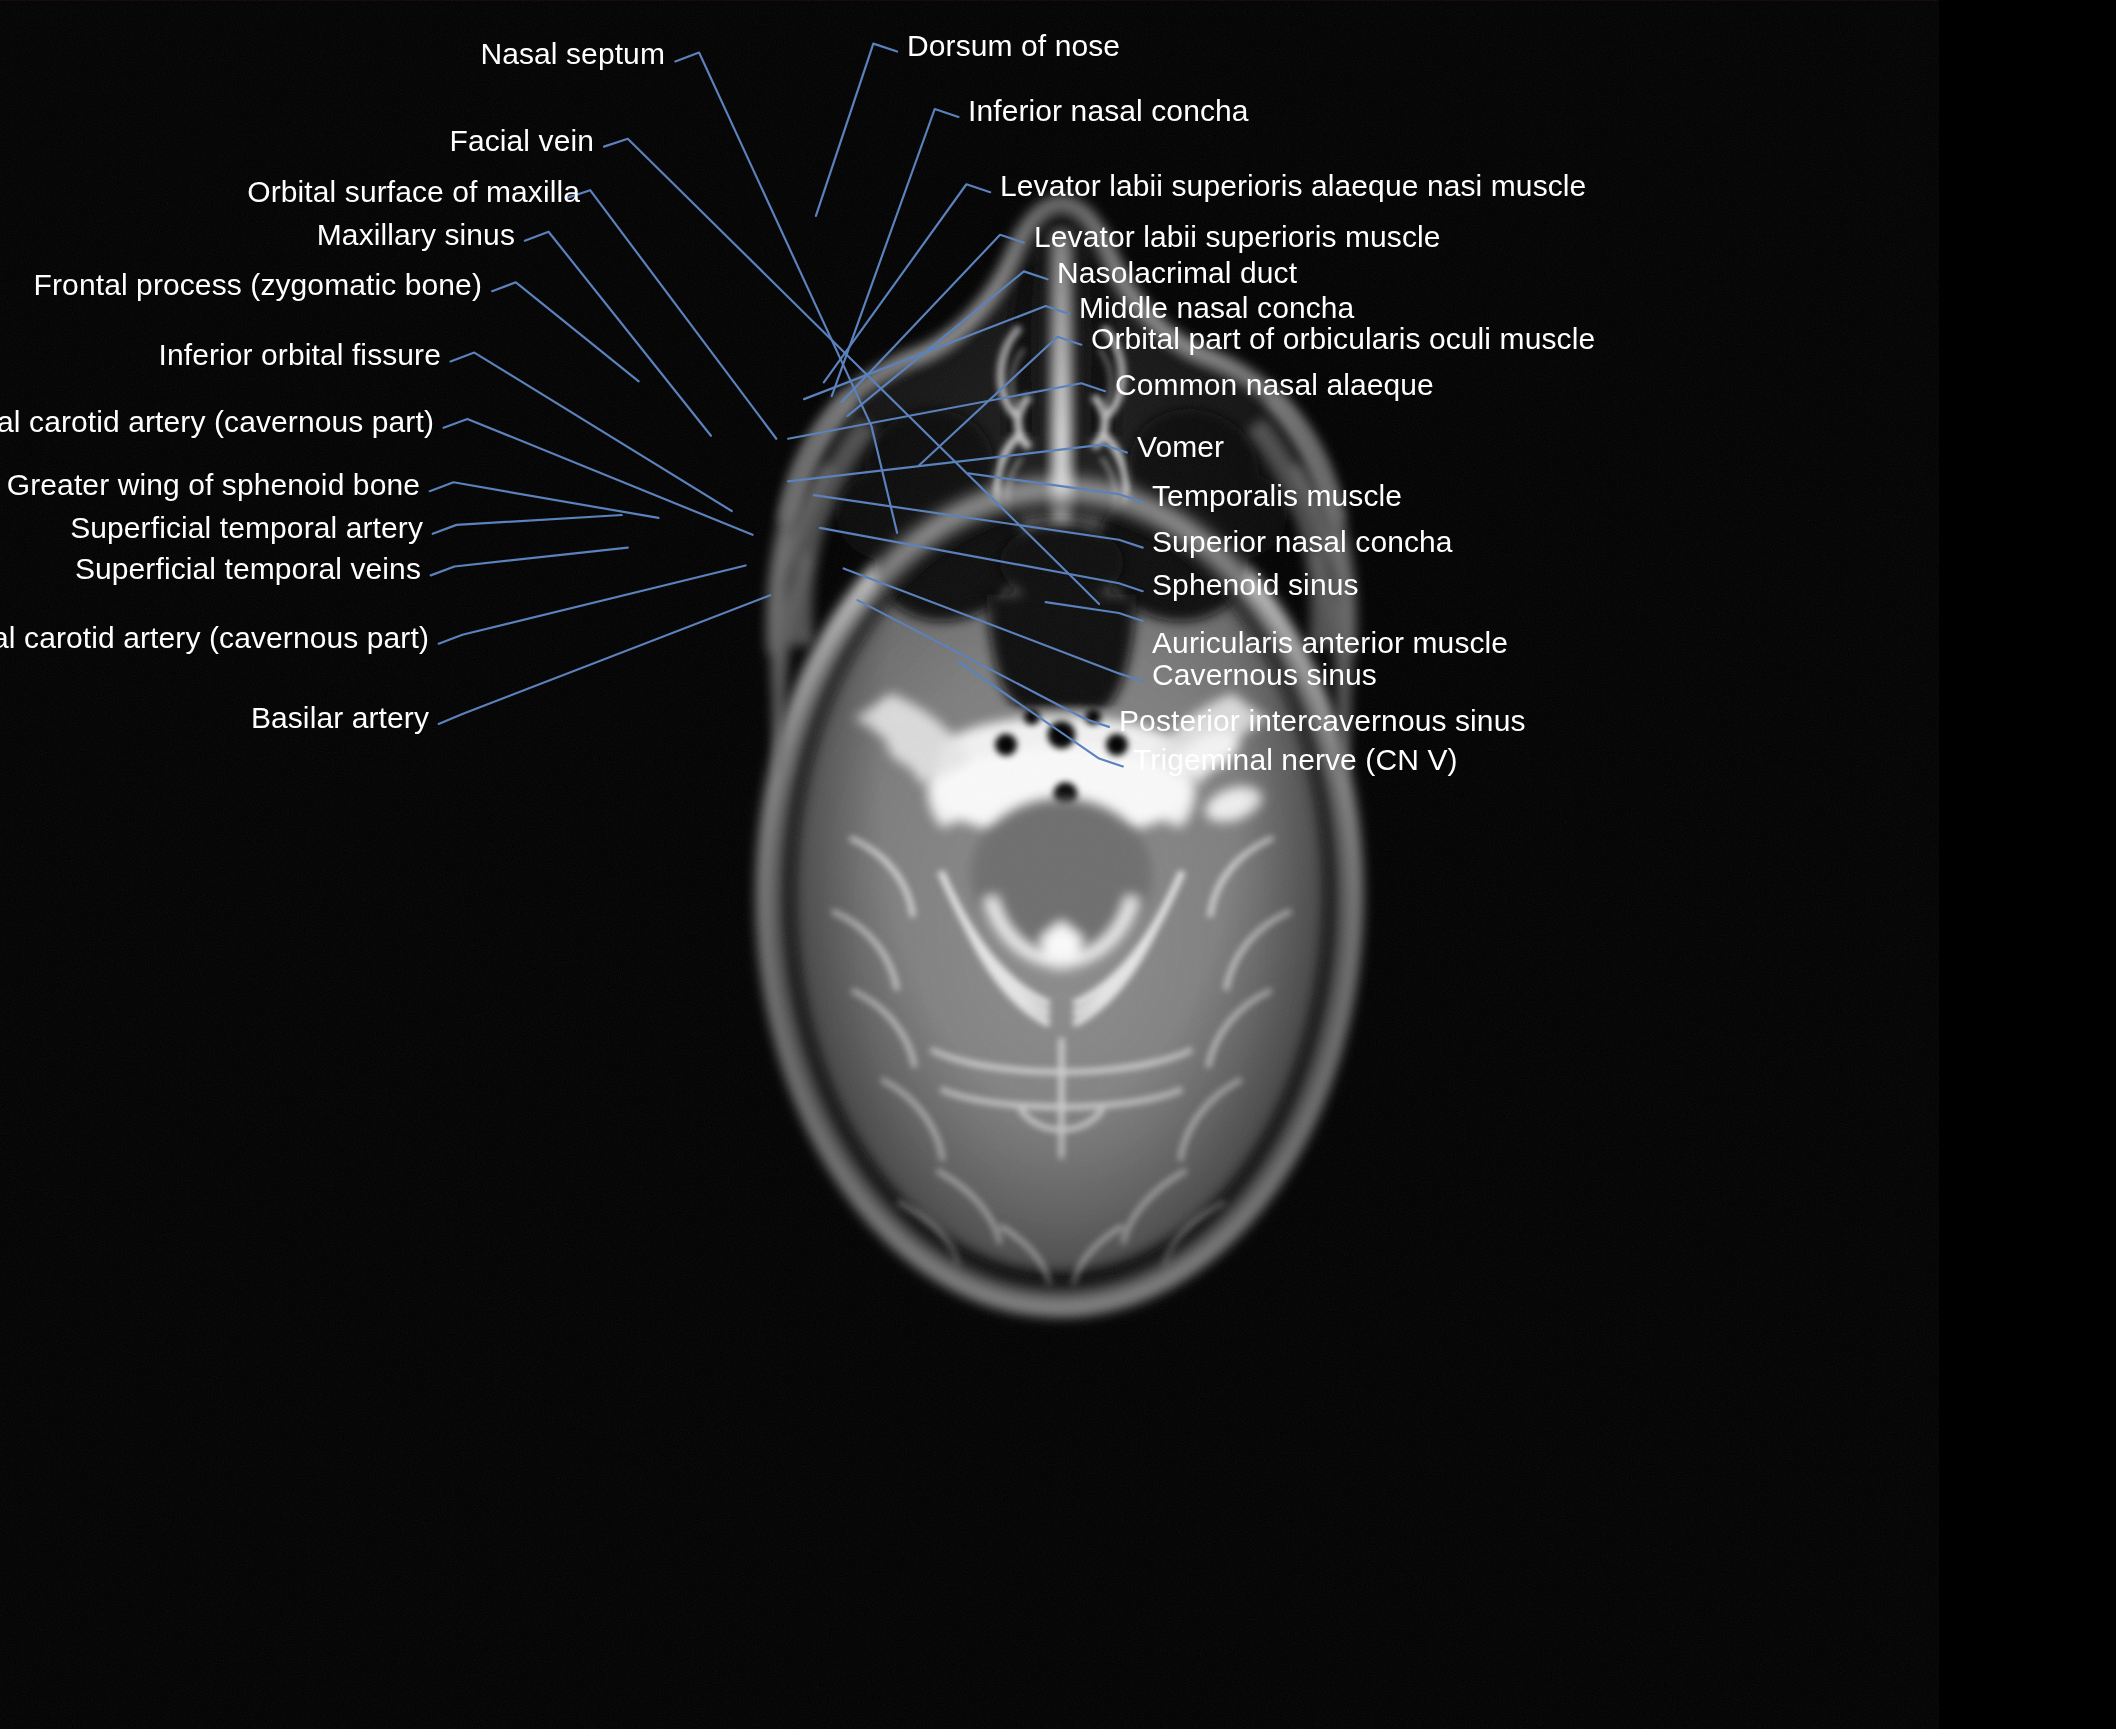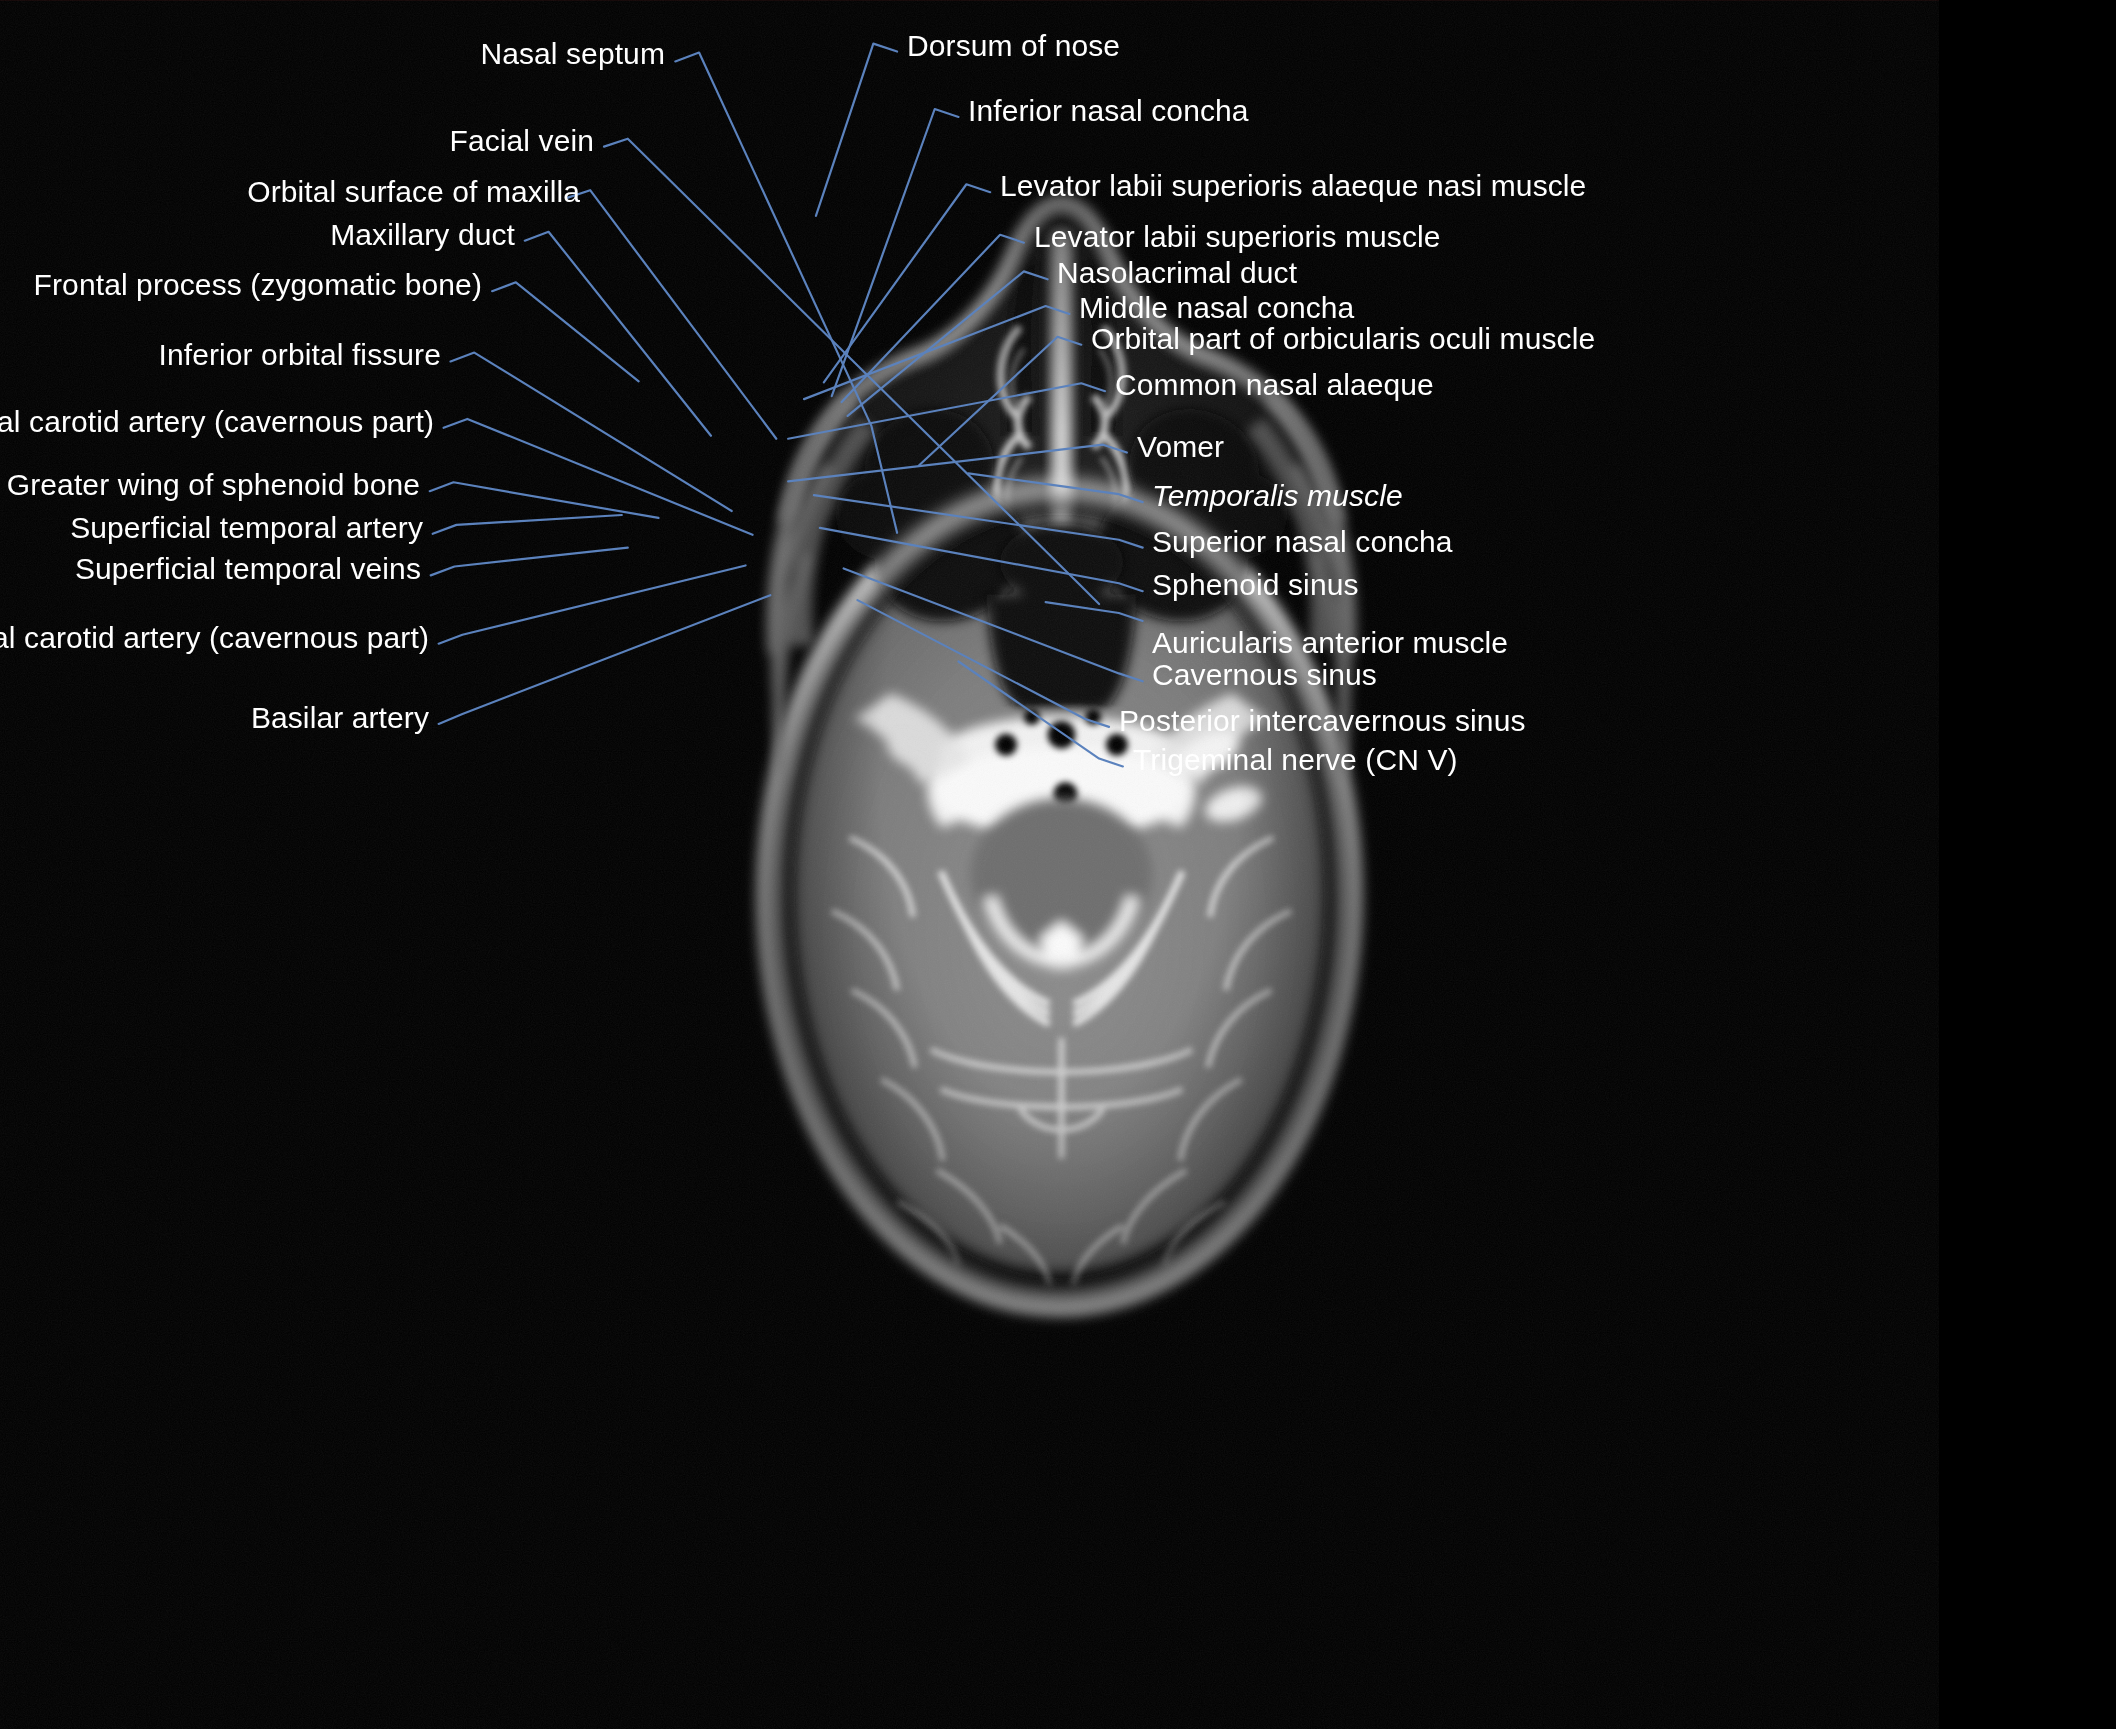--- a/index.html
+++ b/index.html
@@ -243,39 +243,39 @@
         <path d="M 1154,688 L 1130,680 L 852,574" stroke="#5b82bd"></path>
         <path d="M 1120,734 L 1096,726 L 866,606" stroke="#5b82bd"></path>
         <path d="M 1134,774 L 1110,766 L 968,668" stroke="#5b82bd"></path>
       </g>
   </svg>
 
   <div id="labelLayer">
       <div class="lbl l" style="left: 665px; top: 54px;">Nasal septum</div>
       <div class="lbl l" style="left: 594px; top: 141px;">Facial vein</div>
       <div class="lbl l" style="left: 556px; top: 192px; margin-left: 24px;">Orbital surface of maxilla</div>
-      <div class="lbl l" style="left: 515px; top: 235px;">Maxillary duct</div>
+      <div class="lbl l" style="left: 515px; top: 235px;">Maxillary sinus</div>
       <div class="lbl l" style="left: 482px; top: 285px;">Frontal process (zygomatic bone)</div>
       <div class="lbl l" style="left: 441px; top: 355px;">Inferior orbital fissure</div>
       <div class="lbl l" style="left: 434px; top: 422px;">Internal carotid artery (cavernous part)</div>
       <div class="lbl l" style="left: 420px; top: 485px;">Greater wing of sphenoid bone</div>
       <div class="lbl l" style="left: 423px; top: 528px;">Superficial temporal artery</div>
       <div class="lbl l" style="left: 421px; top: 569px;">Superficial temporal veins</div>
       <div class="lbl l" style="left: 429px; top: 638px;">Internal carotid artery (cavernous part)</div>
       <div class="lbl l" style="left: 429px; top: 718px;">Basilar artery</div>
       <div class="lbl r" style="left: 907px; top: 46px;">Dorsum of nose</div>
       <div class="lbl r" style="left: 968px; top: 111px;">Inferior nasal concha</div>
       <div class="lbl r" style="left: 1000px; top: 186px;">Levator labii superioris alaeque nasi muscle</div>
       <div class="lbl r" style="left: 1034px; top: 237px;">Levator labii superioris muscle</div>
       <div class="lbl r" style="left: 1057px; top: 273px;">Nasolacrimal duct</div>
       <div class="lbl r" style="left: 1079px; top: 308px;">Middle nasal concha</div>
       <div class="lbl r" style="left: 1091px; top: 339px;">Orbital part of orbicularis oculi muscle</div>
       <div class="lbl r" style="left: 1115px; top: 385px;">Common nasal alaeque</div>
       <div class="lbl r" style="left: 1137px; top: 447px;">Vomer</div>
-      <div class="lbl r" style="left: 1152px; top: 496px; font-style: italic;">Temporalis muscle</div>
+      <div class="lbl r" style="left: 1152px; top: 496px;">Temporalis muscle</div>
       <div class="lbl r" style="left: 1152px; top: 542px;">Superior nasal concha</div>
       <div class="lbl r" style="left: 1152px; top: 585px;">Sphenoid sinus</div>
       <div class="lbl r" style="left: 1152px; top: 615px; margin-top: 28px;">Auricularis anterior muscle</div>
       <div class="lbl r" style="left: 1152px; top: 675px;">Cavernous sinus</div>
       <div class="lbl r" style="left: 1119px; top: 721px;">Posterior intercavernous sinus</div>
       <div class="lbl r" style="left: 1133px; top: 760px;">Trigeminal nerve (CN V)</div>
     </div>
 
 </div>
 

